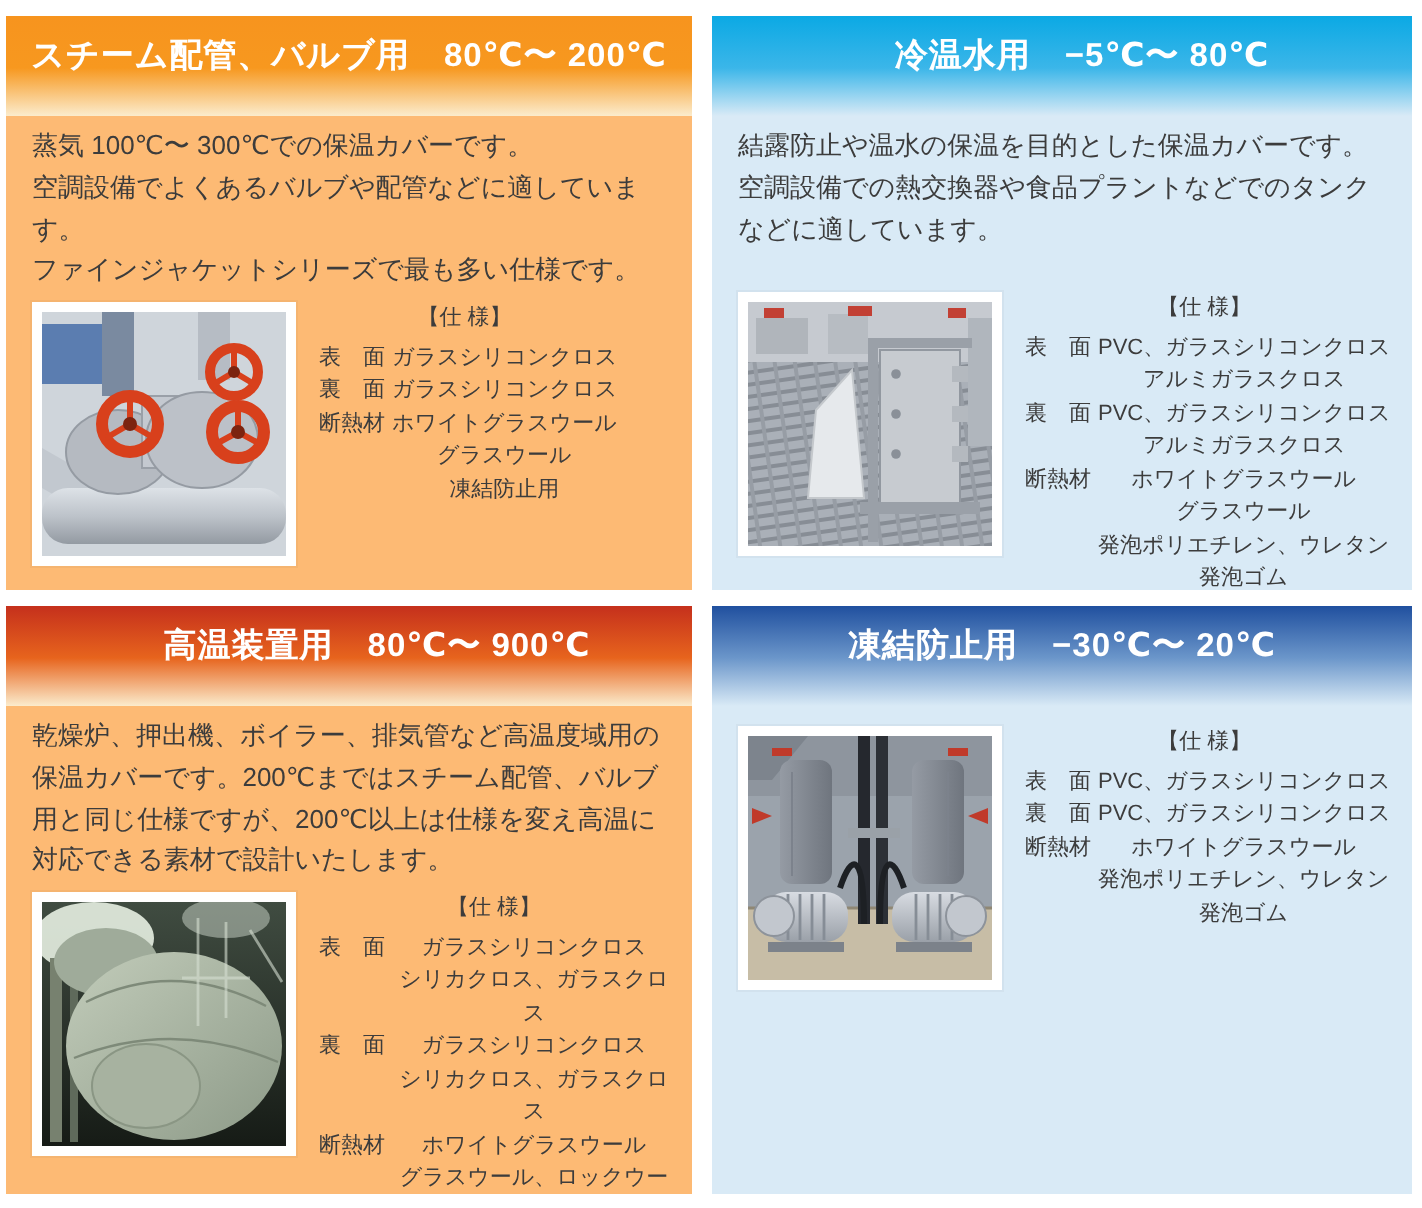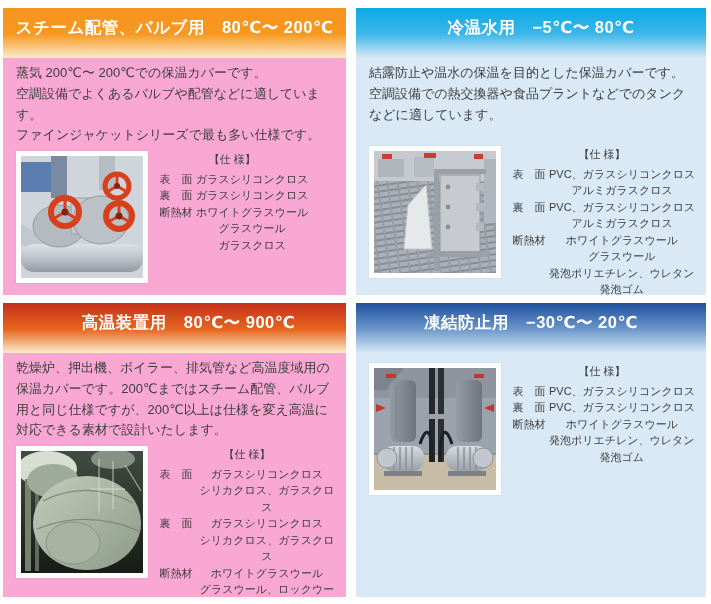--- a/index.html
+++ b/index.html
@@ -1,21 +1,21 @@
 <!DOCTYPE html>
 <html lang="ja"><head>
 <meta charset="utf-8">
 <style>
   * { margin:0; padding:0; box-sizing:border-box; }
   html,body { background:#ffffff; }
   body { font-family:"Liberation Sans","DejaVu Sans",sans-serif; color:#3c3c3c; }
   .page { position:relative; width:711px; height:604px; background:#ffffff; padding:8px 5px 7px 3px; overflow:hidden; }
   .grid { display:grid; grid-template-columns:343px 350px; grid-template-rows:287px 294px; column-gap:10px; row-gap:8px; }
   .panel { overflow:hidden; }
-  .panel.warm { background:#f9a8d4; }
+  .panel.warm { background:#fdba74; }
   .panel.cool { background:#d9eaf6; }
   .panel-header { height:50px; text-align:center; padding-top:9px; }
   .panel-header .title { color:#ffffff; font-size:16.5px; font-weight:bold; letter-spacing:0.5px; }
   .h-orange { background:linear-gradient(180deg,#f7941e 0%,#f7981f 52%,#fbeccd 100%); }
   .h-cyan   { background:linear-gradient(180deg,#0ba9e4 0%,#3bb6e9 52%,#d9eaf6 100%);padding-left:20px; }
   .h-red    { background:linear-gradient(180deg,#c5301c 0%,#e7641d 52%,#fbeccd 100%);padding-left:28px; }
   .h-navy   { background:linear-gradient(180deg,#20509f 0%,#6b96ca 52%,#d9eaf6 100%); }
   .panel-body { padding:5px 8px 0 13px; }
   .desc { font-size:13px; line-height:1.6; white-space:pre-line; min-height:78px; color:#3c3c3c; }
   .lower { display:flex; margin-top:5px; align-items:flex-start; }
@@ -32,21 +32,21 @@
 <body>
 
 <div class="page">
   <div class="grid">
 
     <section class="panel warm">
       <header class="panel-header h-orange">
         <div class="title">スチーム配管、バルブ用　80℃〜 200℃</div>
       </header>
       <div class="panel-body">
-        <p class="desc">蒸気 200℃〜 200℃での保温カバーです。
+        <p class="desc">蒸気 100℃〜 300℃での保温カバーです。
 空調設備でよくあるバルブや配管などに適しています。
 ファインジャケットシリーズで最も多い仕様です。</p>
         <div class="lower">
           <figure class="photo">
             <svg viewBox="0 0 122 122" aria-hidden="true">
               <defs>
                 <linearGradient id="sil1" x1="0" y1="0" x2="0" y2="1">
                   <stop offset="0" stop-color="#dde2e7"></stop>
                     <stop offset="0.5" stop-color="#bdc3ca"></stop>
                     <stop offset="1" stop-color="#939aa2"></stop>
@@ -86,21 +86,21 @@
               <span class="spec-label">裏　面</span>
               <span class="spec-values">
                   <span class="spec-line">ガラスシリコンクロス</span>
                 </span>
             </div>
             <div class="spec-row">
               <span class="spec-label">断熱材</span>
               <span class="spec-values">
                   <span class="spec-line">ホワイトグラスウール</span>
                   <span class="spec-line">グラスウール</span>
-                  <span class="spec-line">ガラスクロス</span>
+                  <span class="spec-line">凍結防止用</span>
                 </span>
             </div>
           </div>
         </div>
       </div>
     </section>
 
     <section class="panel cool">
       <header class="panel-header h-cyan">
         <div class="title">冷温水用　−5℃〜 80℃</div>

